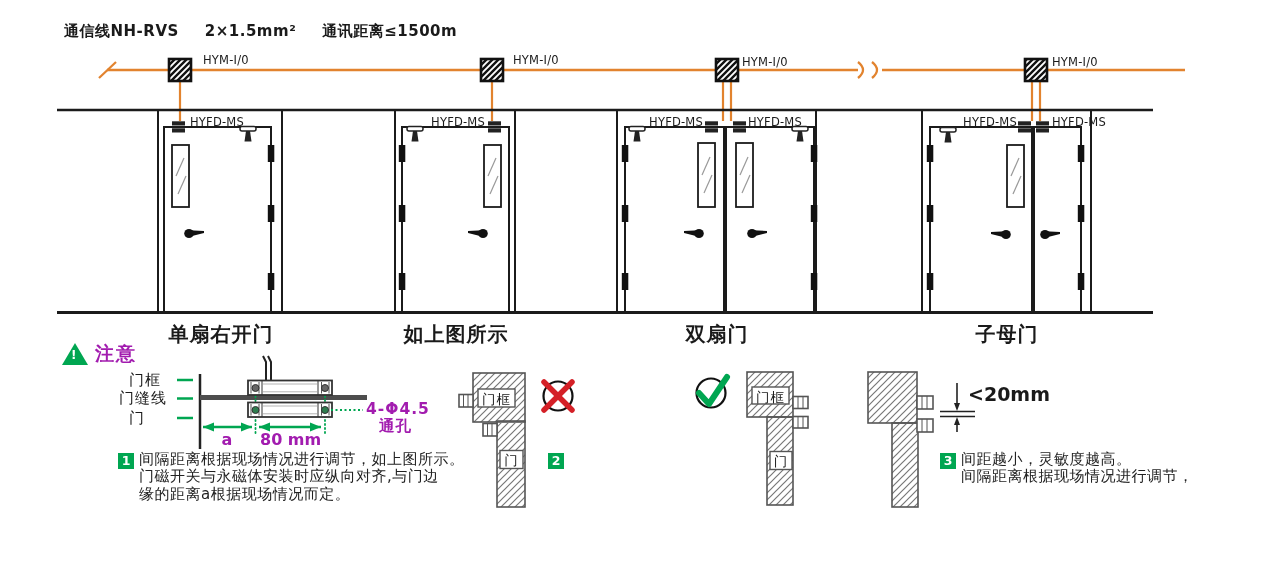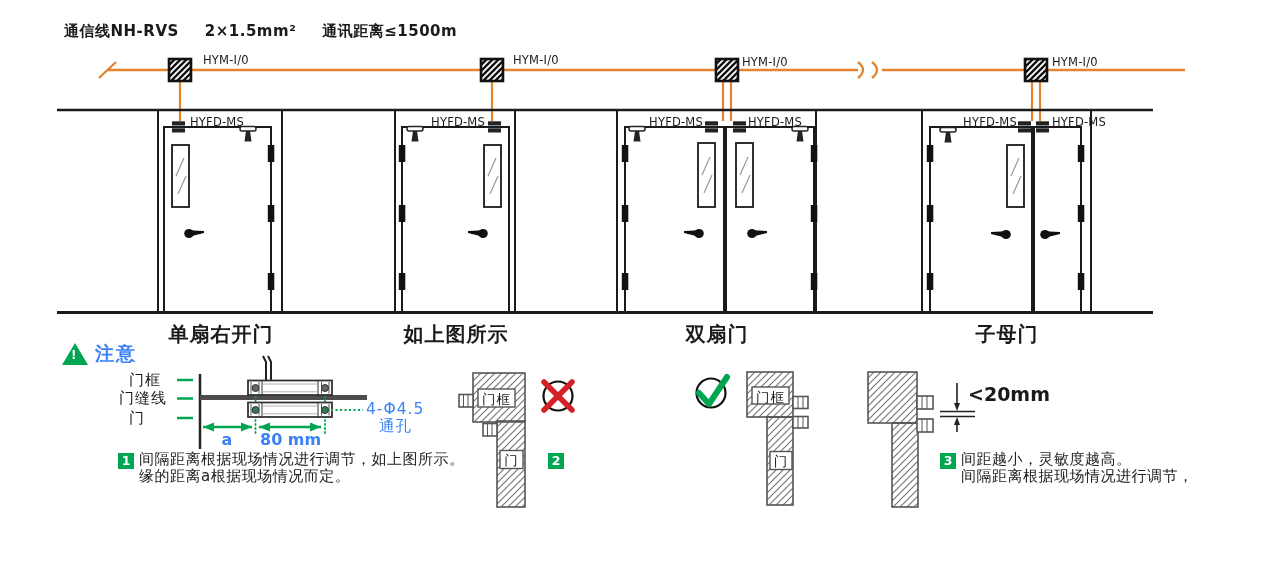--- a/index.html
+++ b/index.html
@@ -4,26 +4,26 @@
 <style>
   html,body{margin:0;padding:0;background:#fff;}
   .stage{position:relative;width:1229px;height:567px;background:#fff;overflow:hidden;
          font-family:"DejaVu Sans",sans-serif;color:#1a1a1a;}
   .stage svg{position:absolute;left:0;top:0;}
   .lbl{position:absolute;white-space:nowrap;}
   .hdr{position:absolute;left:64px;top:22px;display:flex;gap:26px;
        font-size:15px;font-weight:700;letter-spacing:.5px;}
   .small{font-size:11.5px;letter-spacing:.2px;text-align:right;}
   .caption{font-size:20px;font-weight:700;text-align:center;letter-spacing:1px;}
-  .green{color:#3b82f6;}
+  .green{color:#a21caf;}
   .ntitle{font-size:19px;font-weight:700;letter-spacing:2px;}
   .warnmark{font-size:12px;font-weight:700;color:#fff;}
   .dimlbl{font-size:15px;letter-spacing:1px;}
   .gdim{font-size:16px;font-weight:700;text-align:center;}
-  .holes{font-size:15.5px;font-weight:400;letter-spacing:1px;}
+  .holes{font-size:15.5px;font-weight:700;letter-spacing:1px;}
   .boxlbl{font-size:13.5px;text-align:center;letter-spacing:1px;}
   .gapdim{font-size:19px;font-weight:700;}
   .badge{position:absolute;width:16px;height:16px;background:#00A651;color:#fff;
          font-size:12.5px;font-weight:700;text-align:center;line-height:16px;}
   .note{position:absolute;font-size:15px;line-height:17.4px;color:#222;letter-spacing:.5px;}
 </style>
 </head>
 <body>
 
 <div class="stage">
@@ -352,20 +352,21 @@
 
 <span class="lbl boxlbl" style="left:478px;top:391px;width:37px">门框</span>
 <span class="lbl boxlbl" style="left:500px;top:452px;width:23px">门</span>
 <span class="lbl boxlbl" style="left:752px;top:389px;width:37px">门框</span>
 <span class="lbl boxlbl" style="left:770px;top:453px;width:22px">门</span>
 <span class="lbl gapdim" style="left:968px;top:383px">&lt;20mm</span>
 
 <div class="badge" style="left:118px;top:453px">1</div>
 <div class="note" style="left:139px;top:451px">
   <div>间隔距离根据现场情况进行调节，如上图所示。</div>
+  <div>门磁开关与永磁体安装时应纵向对齐,与门边</div>
   <div>缘的距离a根据现场情况而定。</div>
 </div>
 
 <div class="badge" style="left:548px;top:453px">2</div>
 
 <div class="badge" style="left:940px;top:453px">3</div>
 <div class="note" style="left:961px;top:451px">
   <div>间距越小，灵敏度越高。</div>
   <div>间隔距离根据现场情况进行调节，</div>
 </div>

